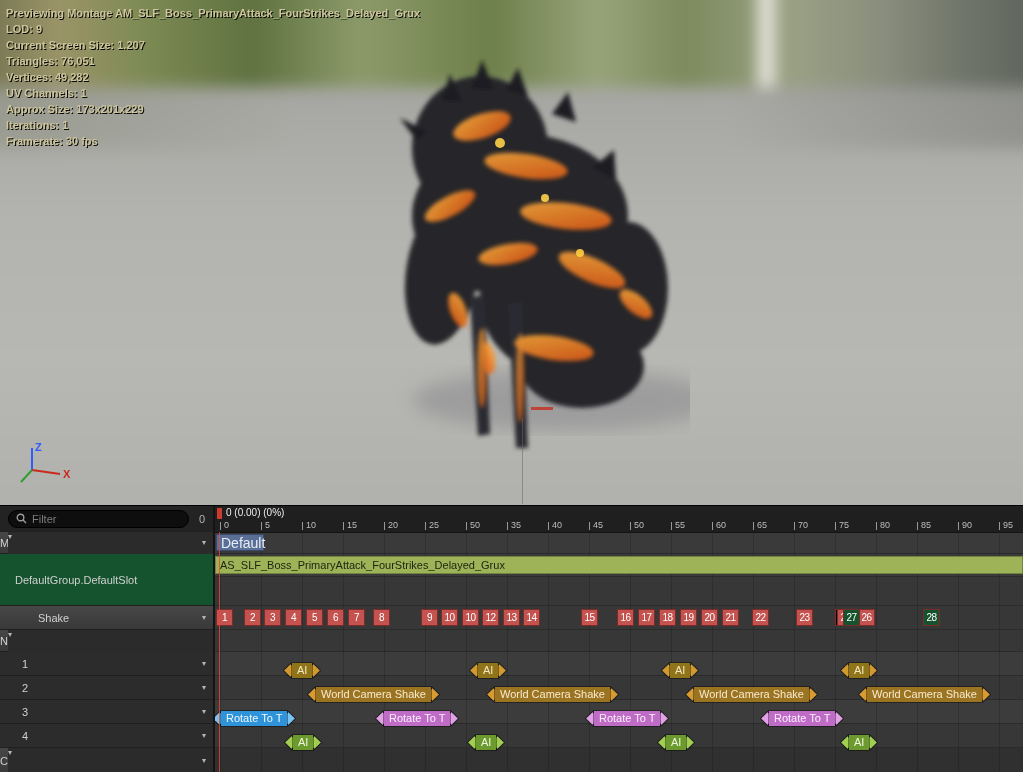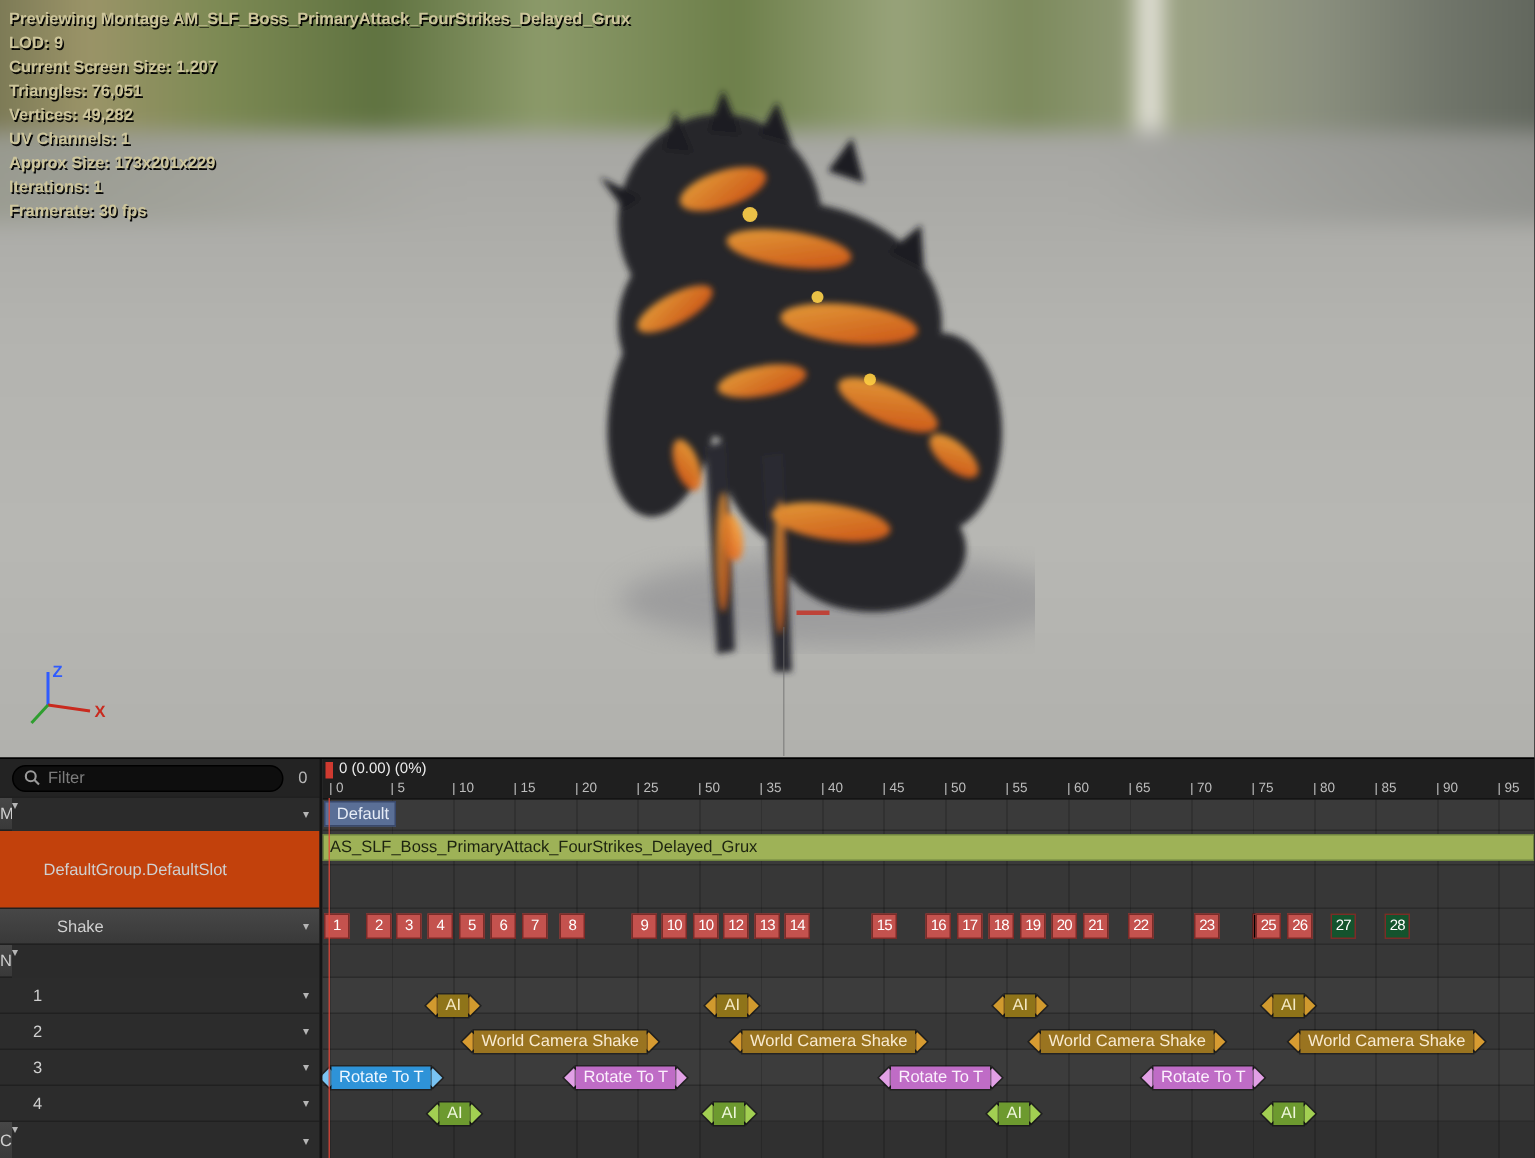--- a/index.html
+++ b/index.html
@@ -33,21 +33,21 @@
   .lrow{position:absolute;left:0;right:0;box-sizing:border-box;display:flex;align-items:center;color:#d0d0d0;font-size:11px;border-bottom:1px solid #202020;}
   .lrow .tri{font-size:8px;color:#b5b5b5;}
   .lrow .tri.left{margin:0 6px 0 8px;}
   .lrow .tri.right{position:absolute;right:7px;}
   .hdr{background:linear-gradient(#474747,#393939);}
   .filter-row{top:0;height:26px;background:#232323;padding:0 8px;}
   .search-pill{flex:1;height:16px;background:#0e0e0e;border:1px solid #000;border-radius:9px;display:flex;align-items:center;padding:0 7px;color:#8a8a8a;}
   .search-pill .ph{margin-left:5px;font-size:11px;color:#7d7d7d;}
   .filter-count{margin-left:10px;color:#b5b5b5;}
   .row-montage-hdr{top:26px;height:22px;}
-  .row-slot{top:48px;height:52px;background:#c2410c;padding-left:29px;align-items:center;}
+  .row-slot{top:48px;height:52px;background:#14532d;padding-left:15px;align-items:center;}
   .row-timing{top:100px;height:24px;}
   .row-timing .lbl{margin-left:38px;}
   .row-notifies{top:124px;height:22px;}
   .row-trk{height:24px;background:#2c2c2c;}
   .row-trk .lbl{margin-left:22px;}
   .row-trk1{top:146px;} .row-trk2{top:170px;} .row-trk3{top:194px;} .row-trk4{top:218px;}
   .row-curves{top:242px;height:25px;border-bottom:none;}
   .row-curves .cnt{margin-left:5px;color:#8f8f8f;}
 
   
@@ -56,21 +56,21 @@
   .playhead-label{position:absolute;left:11px;top:1px;font-size:10px;color:#ececec;}
   .tick{position:absolute;bottom:2px;width:34px;height:11px;}
   .tick i{position:absolute;left:0;bottom:0;width:1px;height:8px;background:#999;}
   .tick em{position:absolute;left:4px;bottom:0;font-style:normal;font-size:9px;color:#bdbdbd;}
   .gridlines{position:absolute;left:0;top:26px;right:0;bottom:0;pointer-events:none;z-index:1;
     background:repeating-linear-gradient(90deg,rgba(0,0,0,.16) 0 1px,transparent 1px 41px);background-position:5px 0;}
   .playhead-line{position:absolute;left:4px;top:26px;bottom:0;width:1px;background:rgba(230,70,55,.8);z-index:5;pointer-events:none;}
   .trow{position:absolute;left:0;right:0;box-sizing:border-box;border-bottom:1px solid #2b2b2b;}
   .row-slotbar{top:26px;height:22px;background:#3a3a3a;}
   .slot-bar{position:absolute;left:1px;top:2px;width:48px;height:17px;background:#5a6f96;border:1px solid #39486b;
-    color:#e6ecf6;font-size:11px;line-height:16px;padding-left:4px;box-sizing:border-box;z-index:2;text-align:center;}
+    color:#e6ecf6;font-size:14px;line-height:16px;padding-left:4px;box-sizing:border-box;z-index:2;}
   .row-montagebar{top:48px;height:23px;background:#3a3a3a;}
   .montage-bar{position:absolute;left:0;right:0;top:2px;height:18px;background:#9eb257;border:1px solid #6f8440;
     color:#1d2410;font-size:11px;line-height:16px;padding-left:4px;box-sizing:border-box;z-index:2;}
   .row-empty{top:71px;height:29px;}
   .row-timingbar{top:100px;height:24px;}
   .tmark{position:absolute;top:3px;width:17px;height:17px;font-size:10px;color:#fff;text-align:center;line-height:15px;
     box-sizing:border-box;z-index:2;letter-spacing:-0.5px;}
   .row-gap{top:124px;height:22px;}
   .notify-row{height:24px;}
   .nrow1{top:146px;background:#3c3c3c;} .nrow2{top:170px;background:#373737;}
@@ -262,21 +262,21 @@
           <div class="tmark" style="left: 423px; background: rgb(196, 82, 78); border: 1px solid rgb(124, 43, 40);">17</div>
           <div class="tmark" style="left: 444px; background: rgb(196, 82, 78); border: 1px solid rgb(124, 43, 40);">18</div>
           <div class="tmark" style="left: 465px; background: rgb(196, 82, 78); border: 1px solid rgb(124, 43, 40);">19</div>
           <div class="tmark" style="left: 486px; background: rgb(196, 82, 78); border: 1px solid rgb(124, 43, 40);">20</div>
           <div class="tmark" style="left: 507px; background: rgb(196, 82, 78); border: 1px solid rgb(124, 43, 40);">21</div>
           <div class="tmark" style="left: 537px; background: rgb(196, 82, 78); border: 1px solid rgb(124, 43, 40);">22</div>
           <div class="tmark" style="left: 581px; background: rgb(196, 82, 78); border: 1px solid rgb(124, 43, 40);">23</div>
           <div class="tmark" style="left: 620px; background: #000000; border: 1px solid rgb(124, 43, 40);">24</div>
           <div class="tmark" style="left: 622px; background: rgb(196, 82, 78); border: 1px solid rgb(124, 43, 40);">25</div>
           <div class="tmark" style="left: 643px; background: rgb(196, 82, 78); border: 1px solid rgb(124, 43, 40);">26</div>
-          <div class="tmark" style="left: 672px; background: #14532d; border: 1px solid rgb(124, 43, 40);">27</div>
+          <div class="tmark" style="left: 628px; background: #14532d; border: 1px solid rgb(124, 43, 40);">27</div>
           <div class="tmark" style="left: 708px; background: #14532d; border: 1px solid rgb(124, 43, 40);">28</div>
         </div>
 
       <div class="trow row-gap"></div>
 
       <div class="trow notify-row nrow1">
           <div class="notify" style="left: 71px;">
             <span class="dia l" style="background: rgb(209, 154, 46);"></span>
             <span class="pill" style="background: rgb(143, 116, 25); color: rgb(244, 232, 194);">AI</span>
             <span class="dia r" style="background: rgb(209, 154, 46);"></span>

